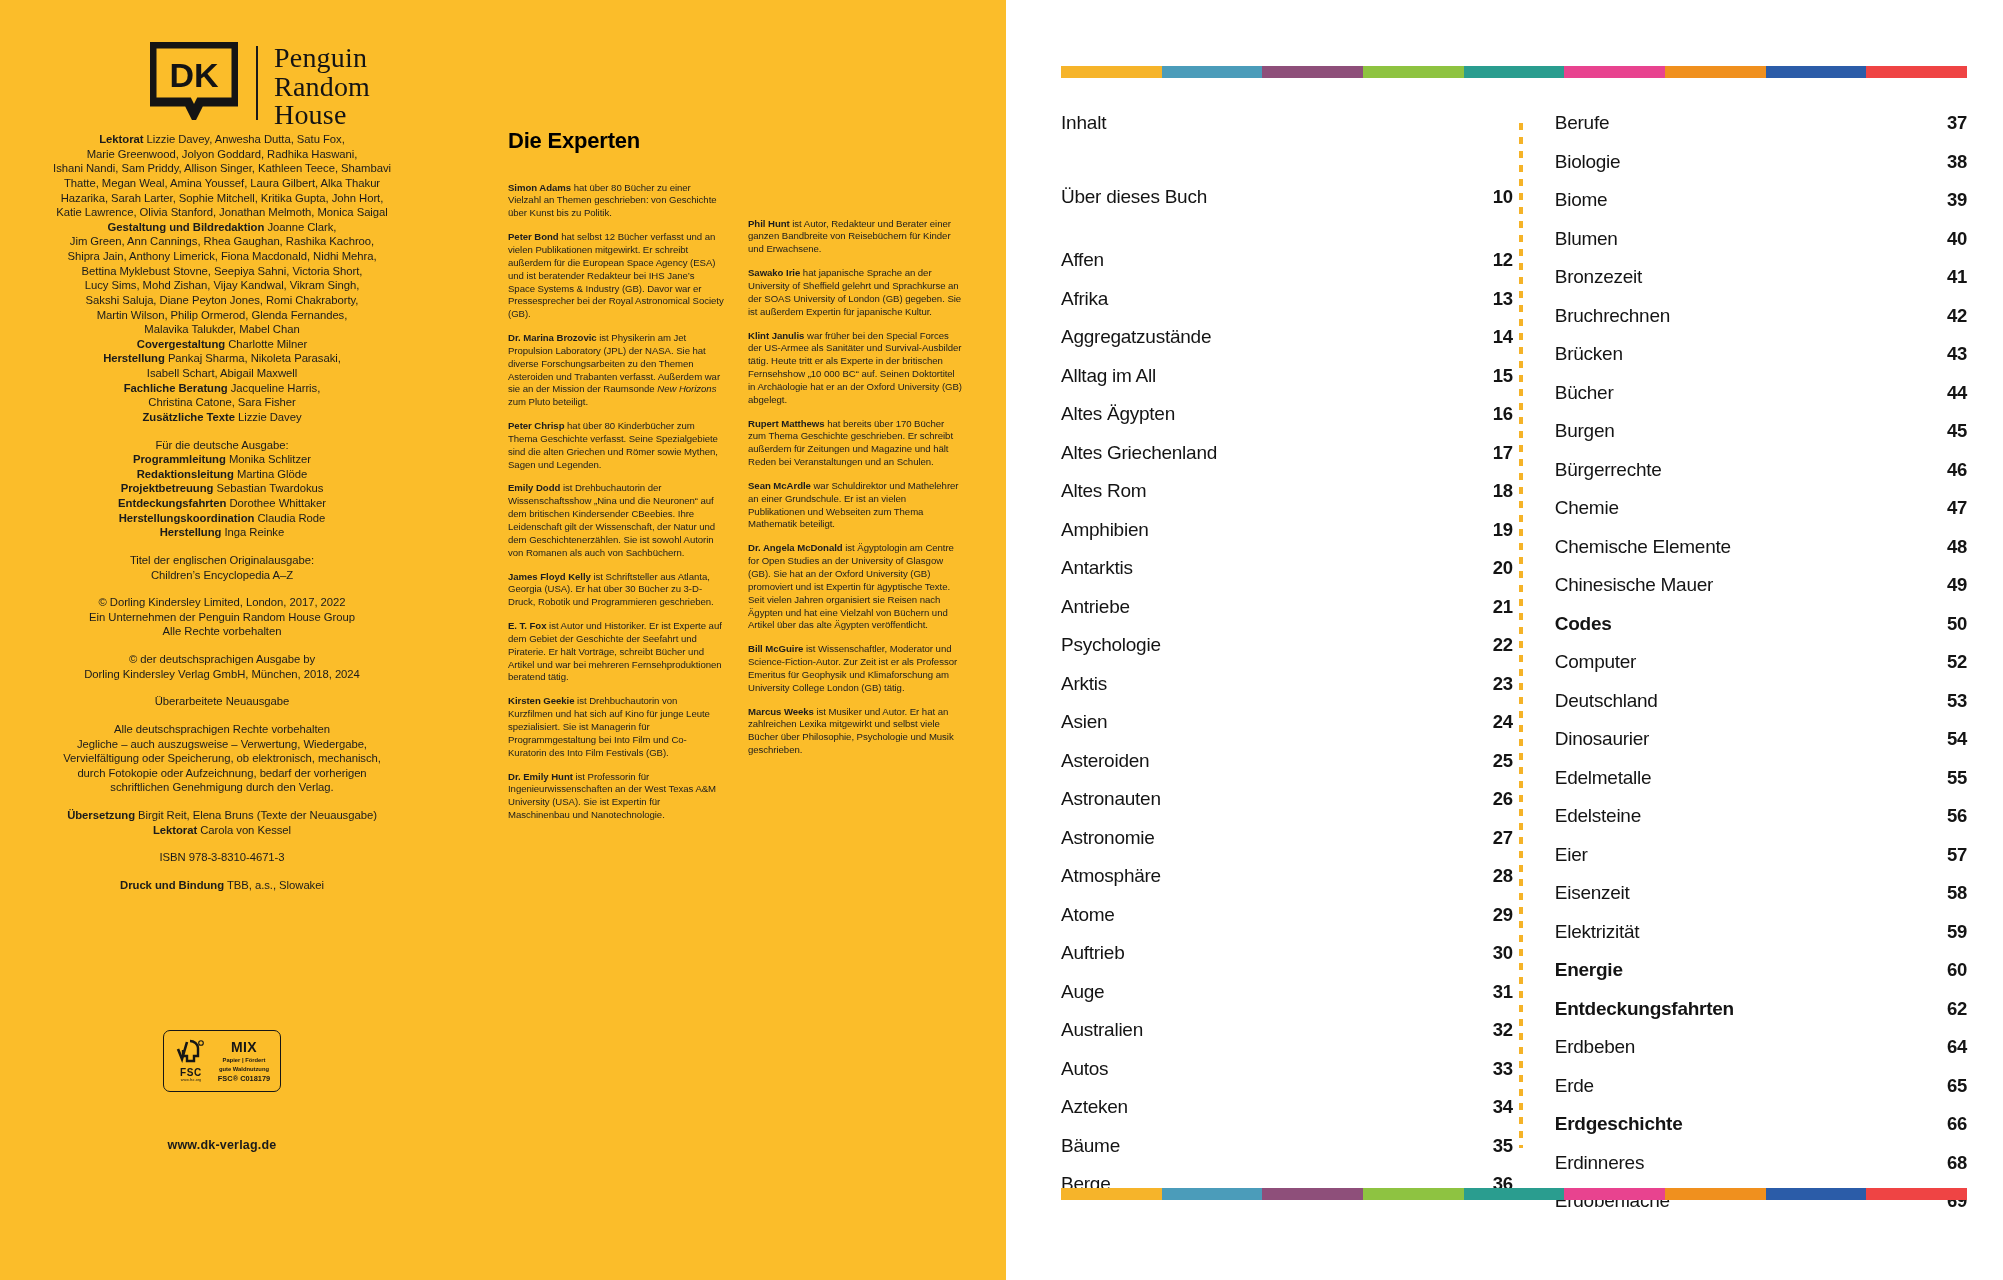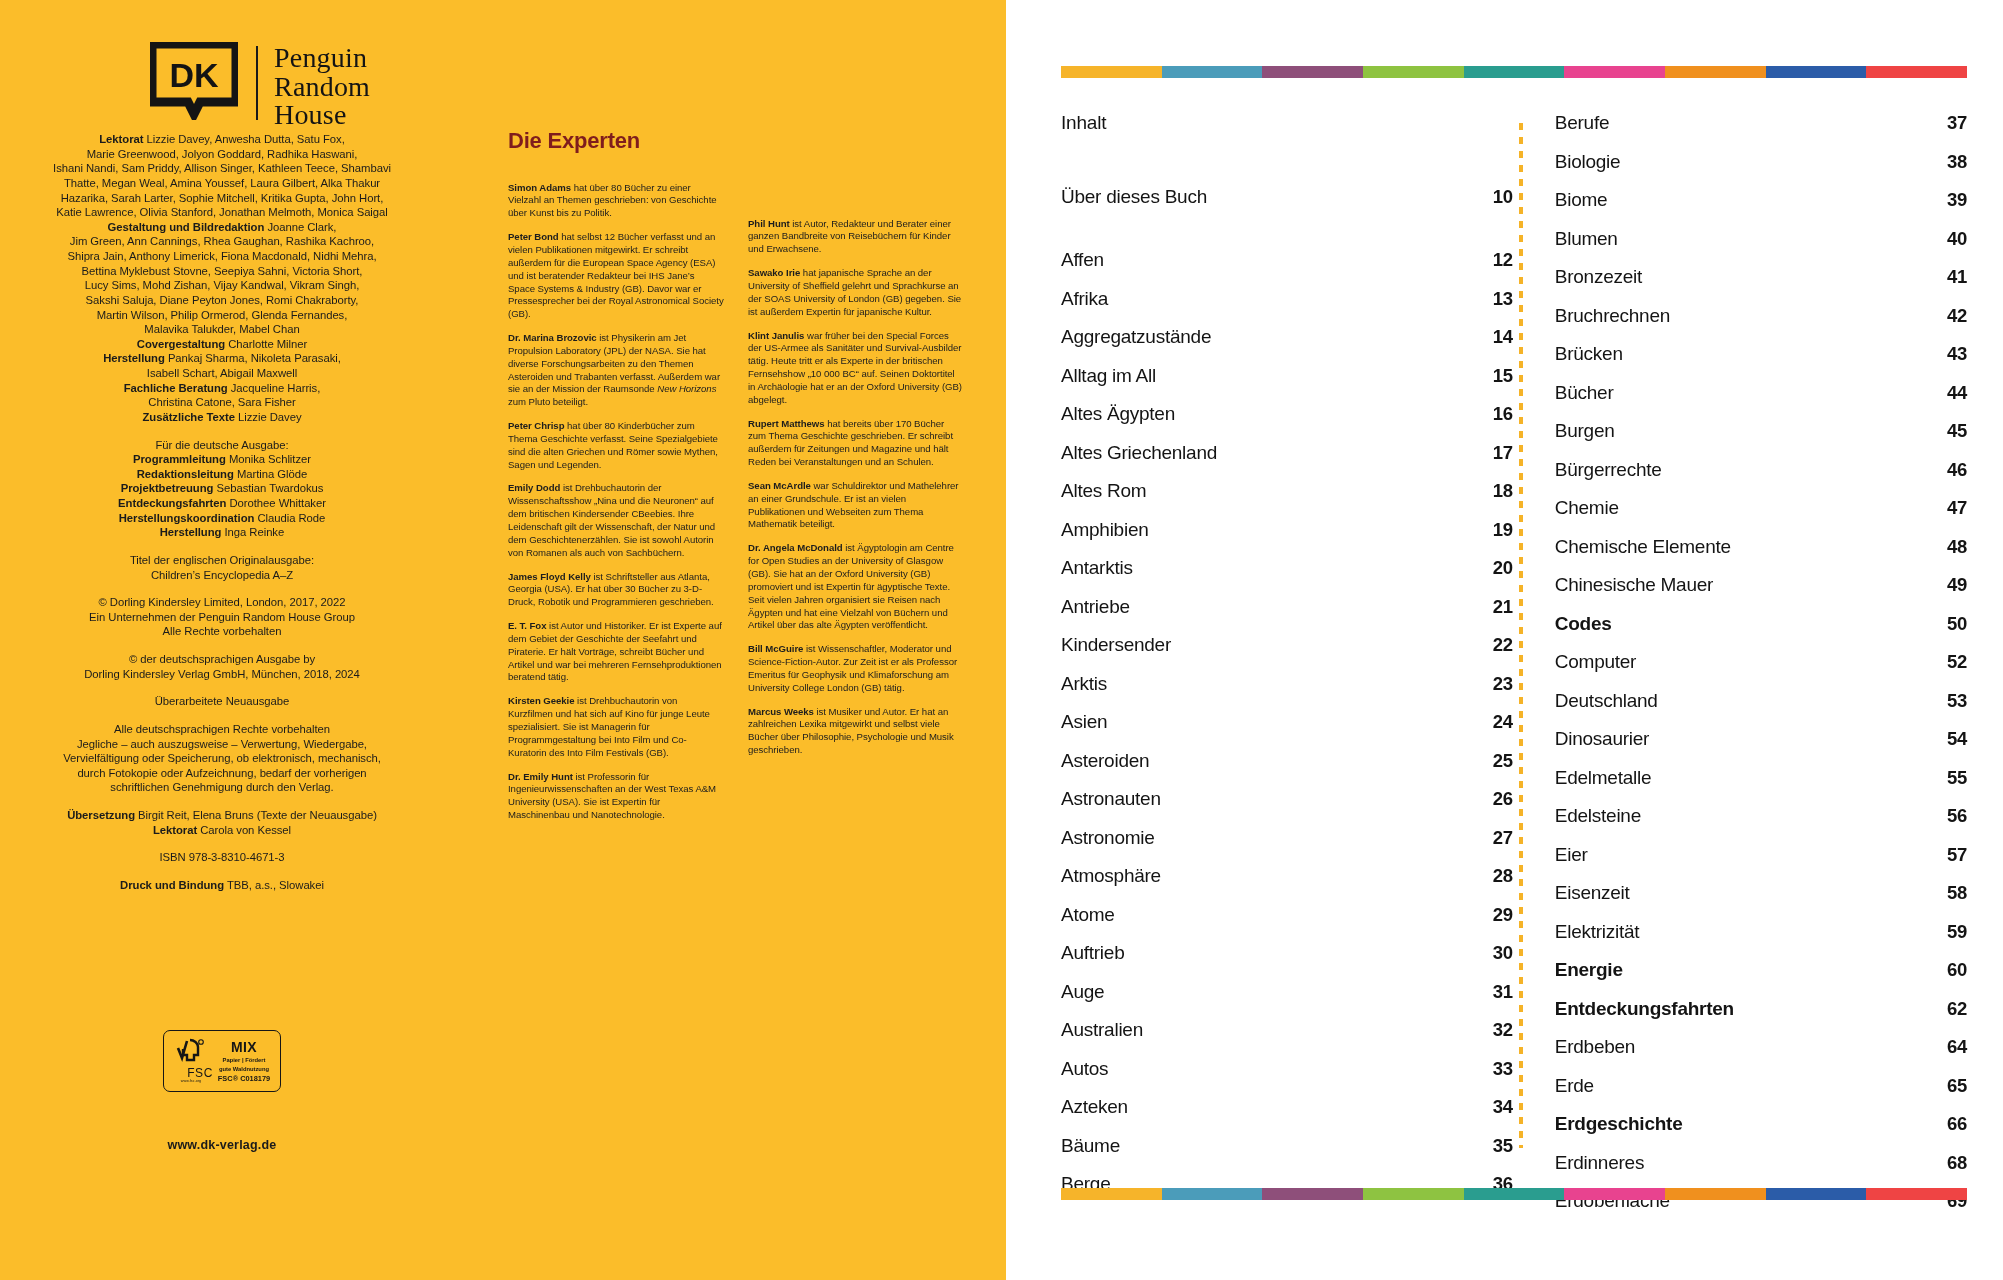--- a/index.html
+++ b/index.html
@@ -94,27 +94,26 @@
     box-sizing: border-box;
     padding: 3px 5px;
   }
   .fsc-left {
     width: 44px;
     text-align: center;
     flex: none;
   }
   .fsc-tree { display:block; margin: 0 auto; }
   .fsc-word {
-    font-size: 12px;
-    font-weight: 400;
+    font-size: 10px;
+    font-weight: 700;
     letter-spacing: .6px;
     line-height: 1;
     margin-top: 1px;
     color: #161616;
-    text-align: right;
   }
   .fsc-url {
     font-size: 3.6px;
     letter-spacing: .1px;
     color: #161616;
     line-height: 1;
     margin-top: 1px;
   }
   .fsc-right {
     flex: 1;
@@ -141,21 +140,21 @@
   
   .experts {
     position: absolute;
     left: 508px;
     top: 128px;
     width: 470px;
   }
   .experts-title {
     font-size: 22px;
     font-weight: 700;
-    color: #7f1d1d;
+    color: #000000;
     letter-spacing: -0.2px;
     margin: 0 0 18px 0;
   }
   .experts-cols {
     display: flex;
     gap: 24px;
   }
   .experts-col {
     width: 216px;
     font-size: 9.6px;
@@ -418,21 +417,21 @@
             </div>
             <div class="toc-row">
               <span class="label">Antarktis</span>
               <span class="page">20</span>
             </div>
             <div class="toc-row">
               <span class="label">Antriebe</span>
               <span class="page">21</span>
             </div>
             <div class="toc-row">
-              <span class="label">Kindersender</span>
+              <span class="label">Psychologie</span>
               <span class="page">22</span>
             </div>
             <div class="toc-row">
               <span class="label">Arktis</span>
               <span class="page">23</span>
             </div>
             <div class="toc-row">
               <span class="label">Asien</span>
               <span class="page">24</span>
             </div>

